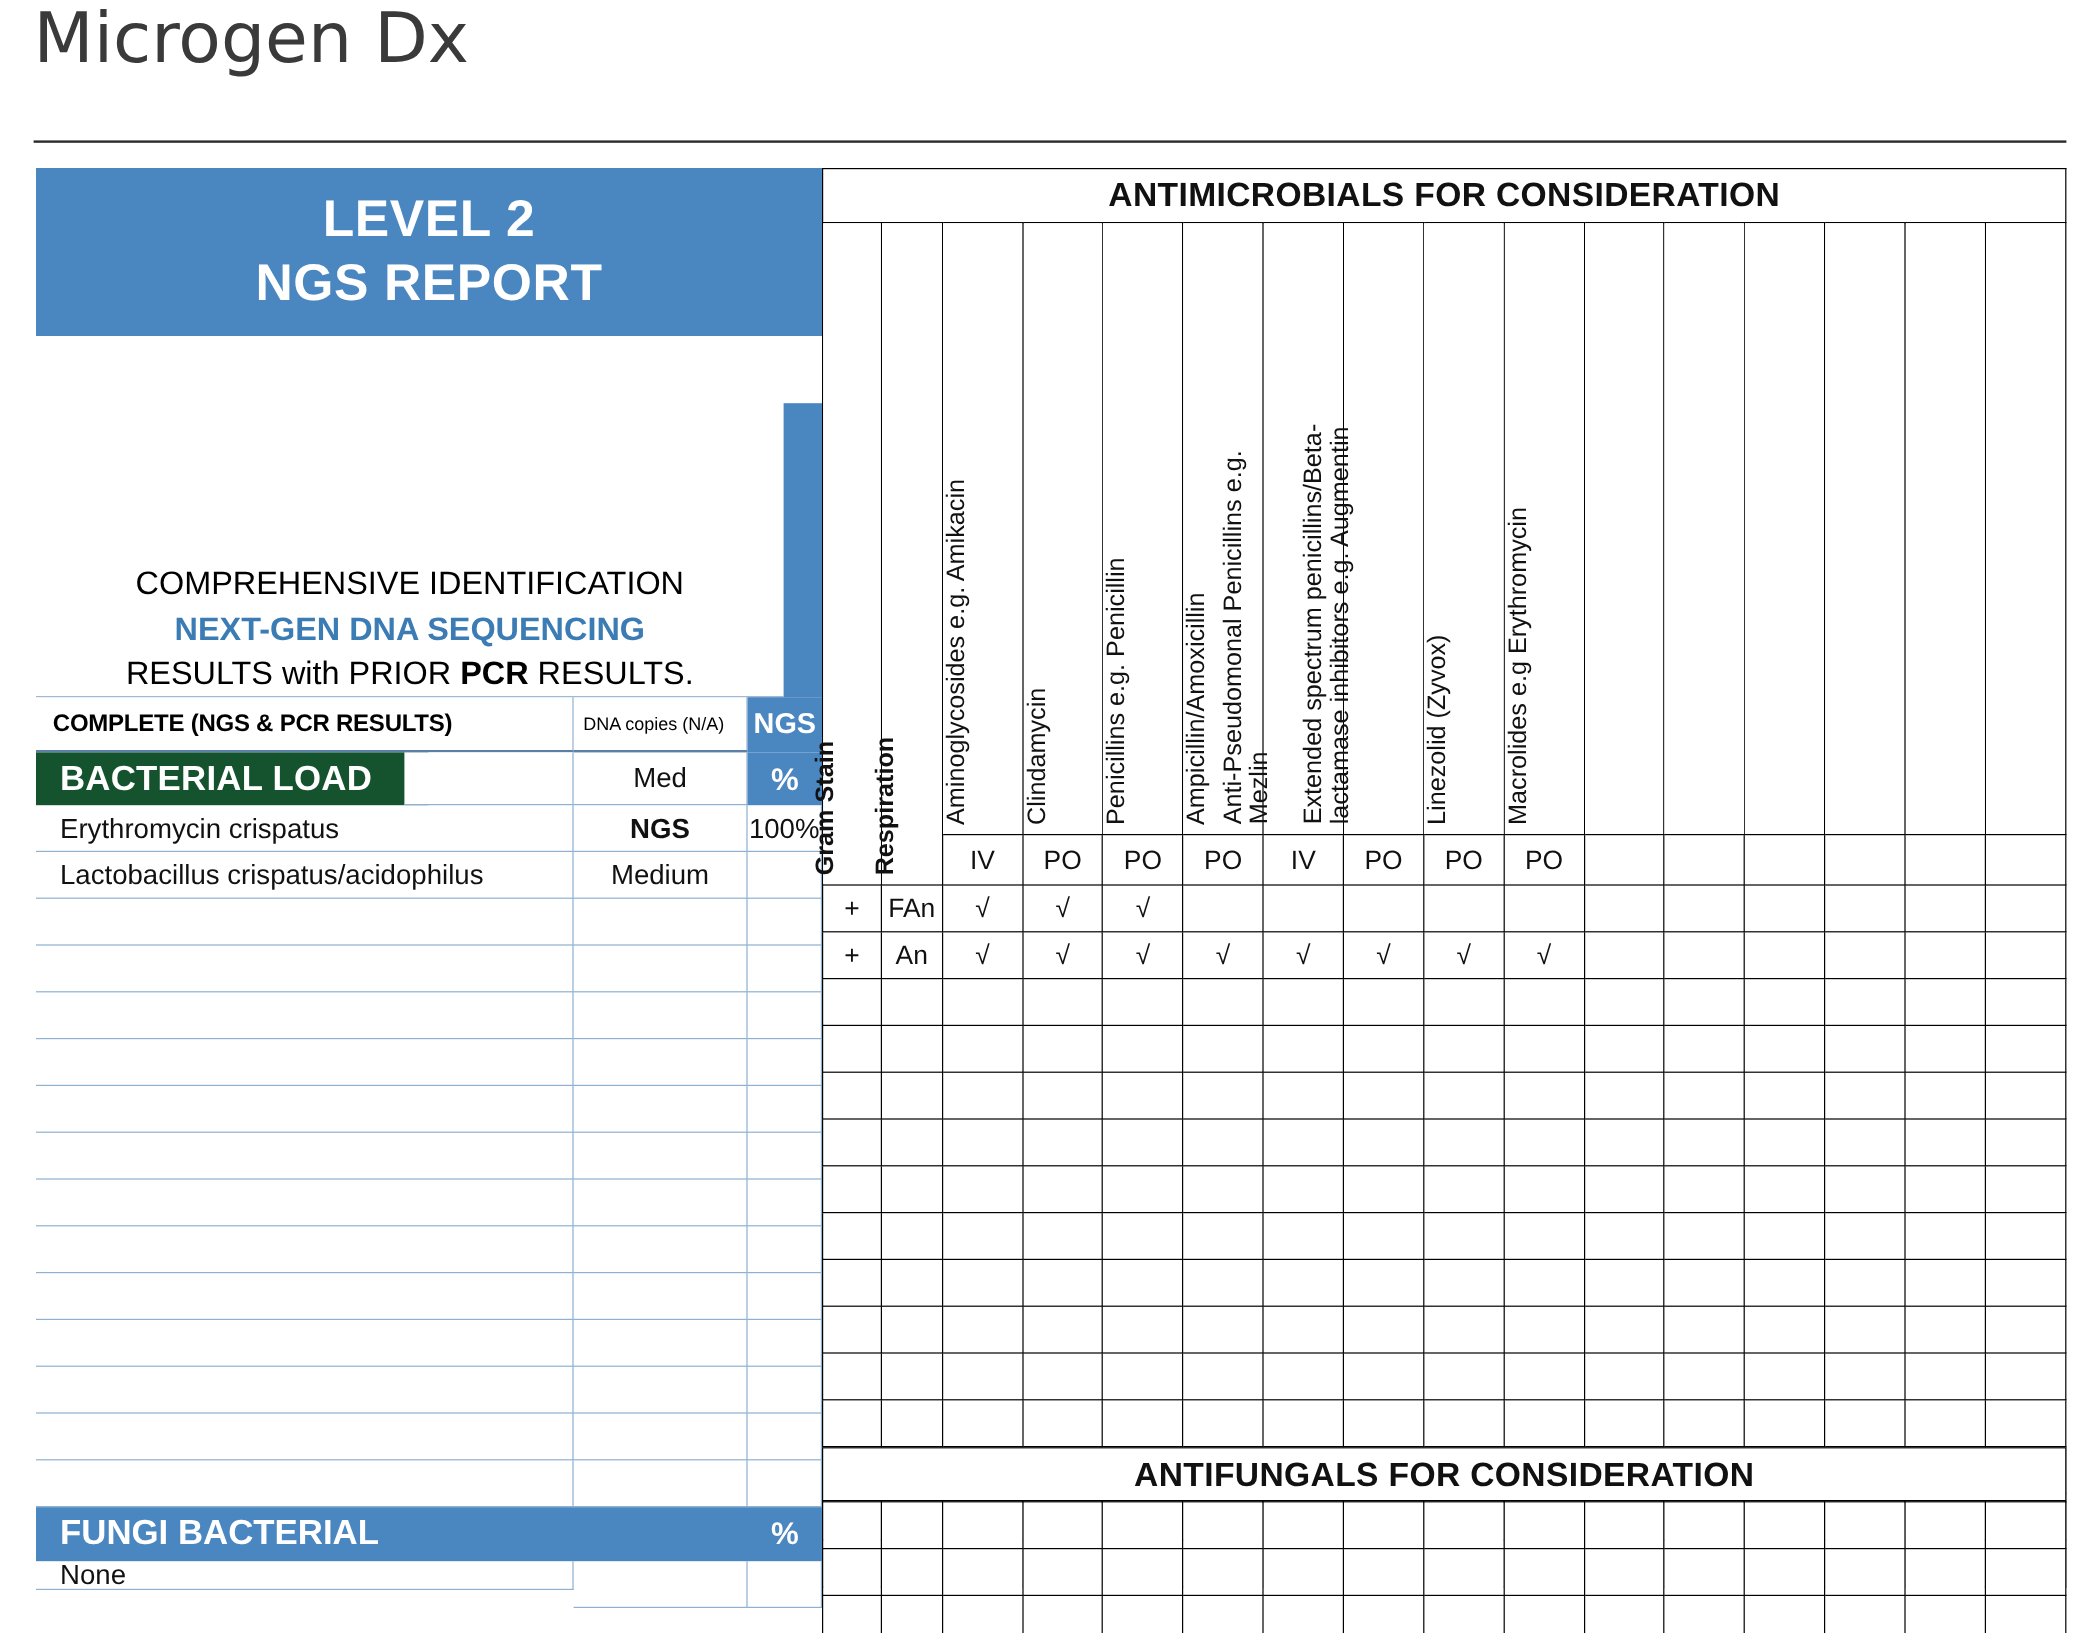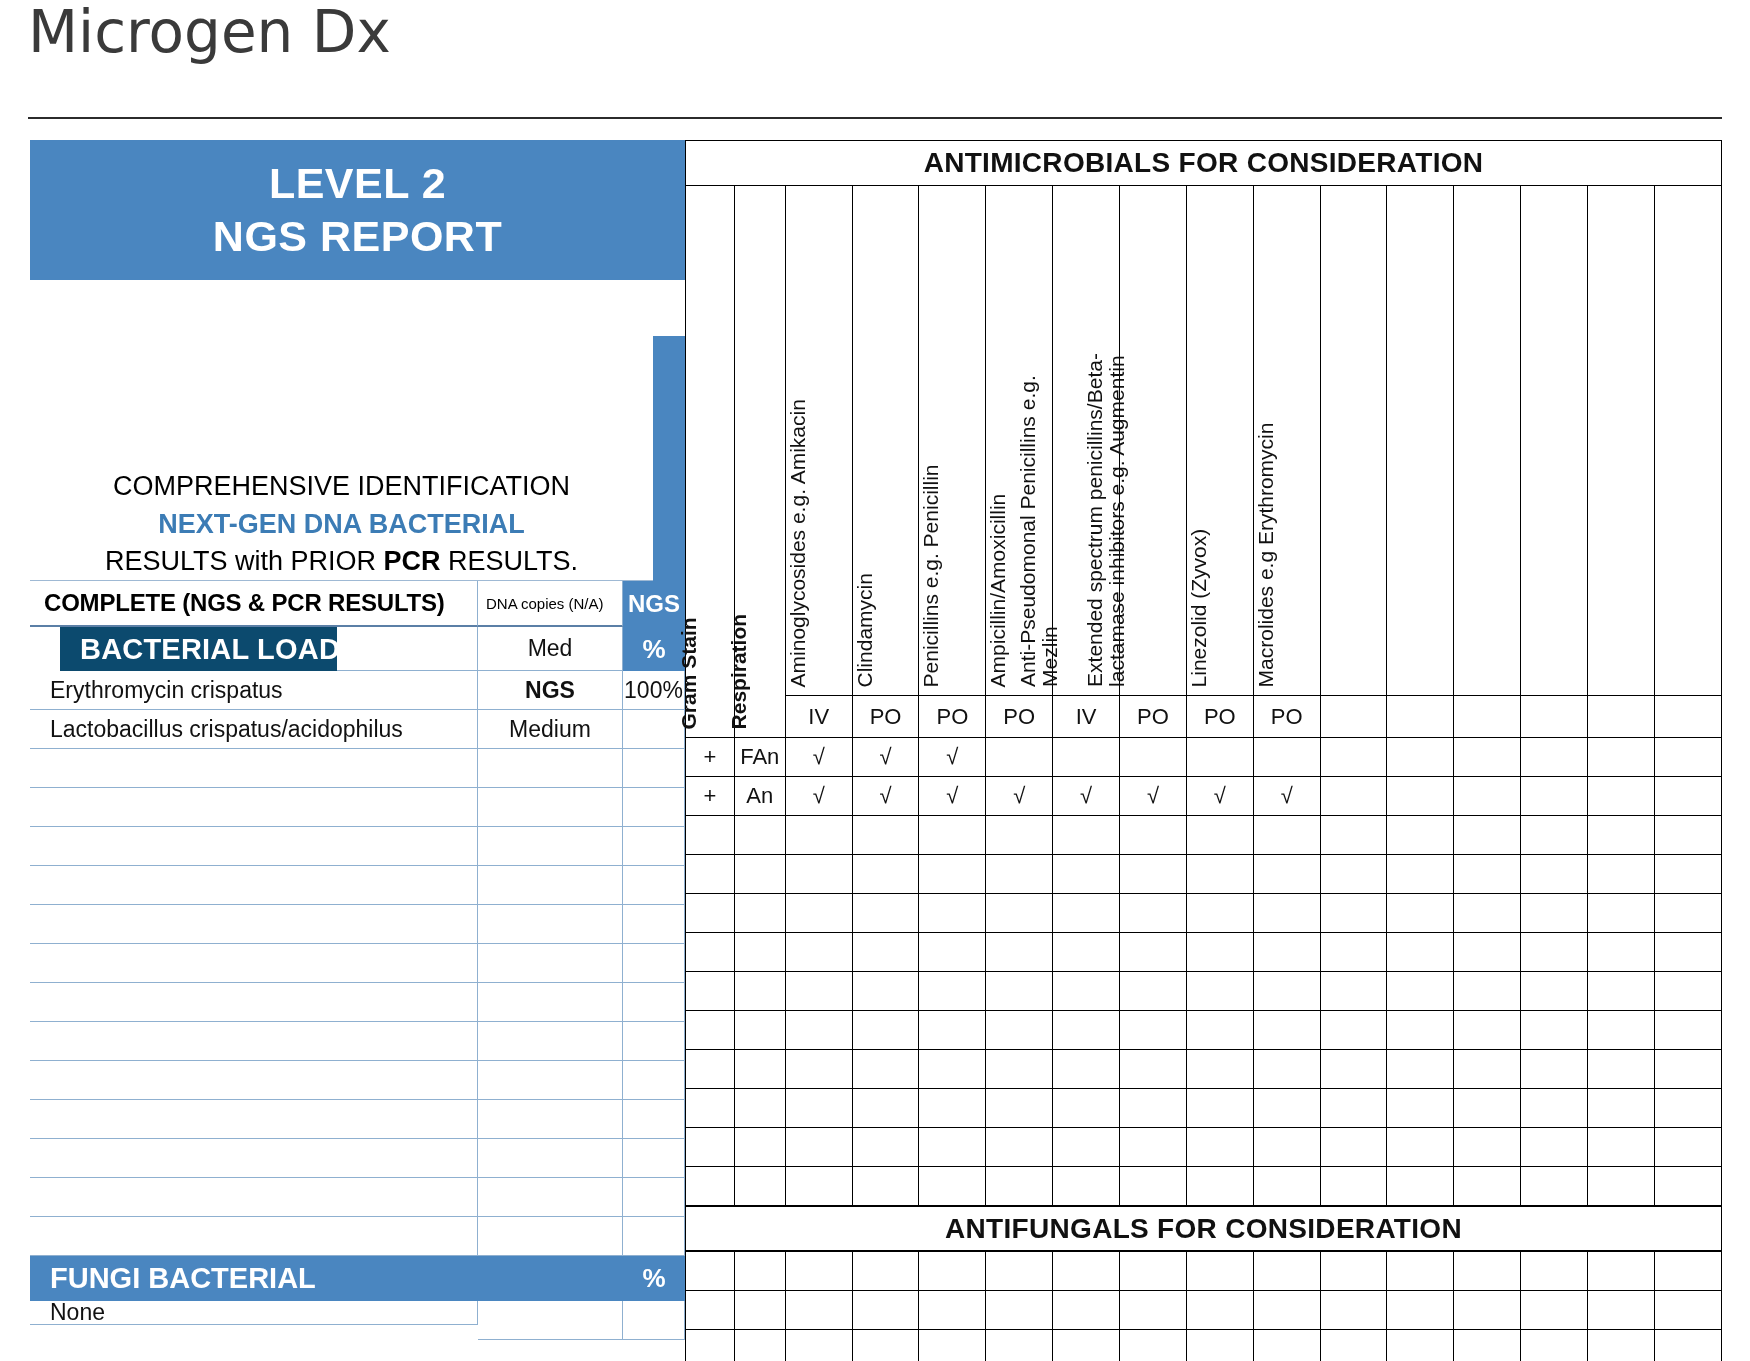--- a/index.html
+++ b/index.html
@@ -59,34 +59,34 @@
   .desc-b{font-weight:bold;}
 
   
   .lrow{position:absolute;left:0;box-sizing:border-box;}
   .c-name{position:absolute;left:0;width:448px;box-sizing:border-box;}
   .c-dna {position:absolute;left:448px;width:145px;box-sizing:border-box;}
   .c-ngs {position:absolute;left:593px;width:62px;box-sizing:border-box;}
   .cellbox{border-right:1px solid #8fb0d0;border-bottom:1px solid #8fb0d0;height:100%;box-sizing:border-box;}
 
   .hdr-complete{
-    font-size:24px;font-weight:bold;color:#000;
+    font-size:20px;font-weight:bold;color:#000;
     display:flex;align-items:center;padding-left:14px;
     letter-spacing:-.2px;
   }
   .hdr-dna{
     font-size:15px;color:#000;display:flex;align-items:center;padding-left:8px;
   }
   .hdr-ngs{
     background:#4a86c0;color:#fff;font-size:24px;font-weight:bold;
     display:flex;align-items:center;justify-content:center;
   }
   .loadlabel{
-    background:#0c4a6e;color:#ffffff;font-size:29px;font-weight:bold;
-    display:flex;align-items:center;padding-left:20px;letter-spacing:.2px;margin-left:30px;
+    background:#14532d;color:#ffffff;font-size:29px;font-weight:bold;
+    display:flex;align-items:center;padding-left:20px;letter-spacing:.2px;
   }
   .cellmid{display:flex;align-items:center;justify-content:center;font-size:23px;}
   .cellleft{display:flex;align-items:center;padding-left:20px;font-size:23px;}
   .bold{font-weight:bold;}
 
   
   .rightcol{position:absolute;left:655px;top:0;width:1037px;height:1221px;}
   .amtitle{
     position:absolute;left:0;top:0;width:1037px;height:45px;
     border:1.6px solid #000;border-bottom:none;box-sizing:border-box;
@@ -140,21 +140,21 @@
       <div class="bluehead">
         <div>
           <span>LEVEL 2</span><br>
           <span>NGS REPORT</span>
         </div>
       </div>
 
       <div class="descbox">
         <div class="desc-inner">
           <div>COMPREHENSIVE IDENTIFICATION</div>
-          <div class="desc-blue">NEXT-GEN DNA BACTERIAL</div>
+          <div class="desc-blue">NEXT-GEN DNA SEQUENCING</div>
           <div><span>RESULTS with PRIOR </span><span class="desc-b">PCR</span><span> RESULTS.</span></div>
         </div>
       </div>
       <div class="bluetail"></div>
 
       <div class="lrow" style="top:441px;height:46px;width:655px;">
         <div class="c-name cellbox hdr-complete" style="height:46px;border-bottom:2px solid #5b7fa6;">COMPLETE  (NGS &amp; PCR RESULTS)</div>
         <div class="c-dna cellbox hdr-dna" style="height:46px;border-bottom:2px solid #5b7fa6;">DNA copies (N/A)</div>
         <div class="c-ngs hdr-ngs" style="height:46px;">NGS</div>
       </div>

